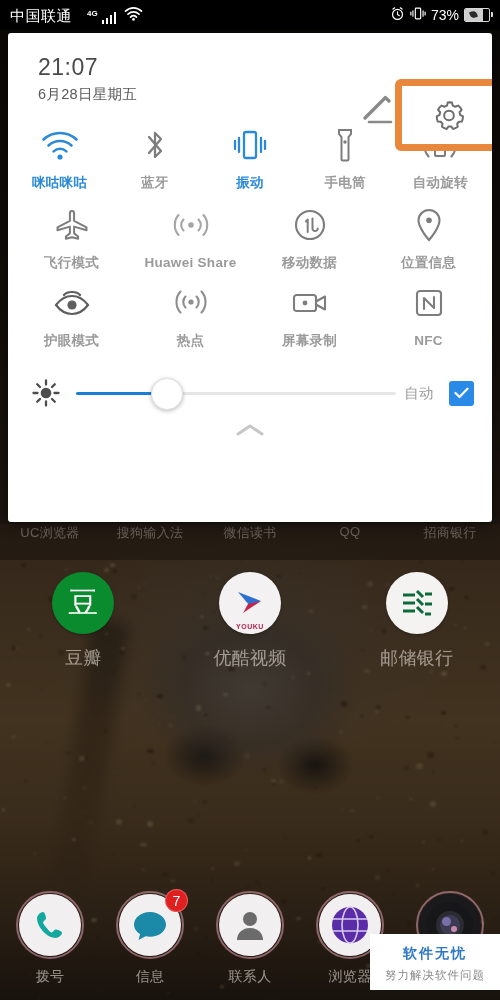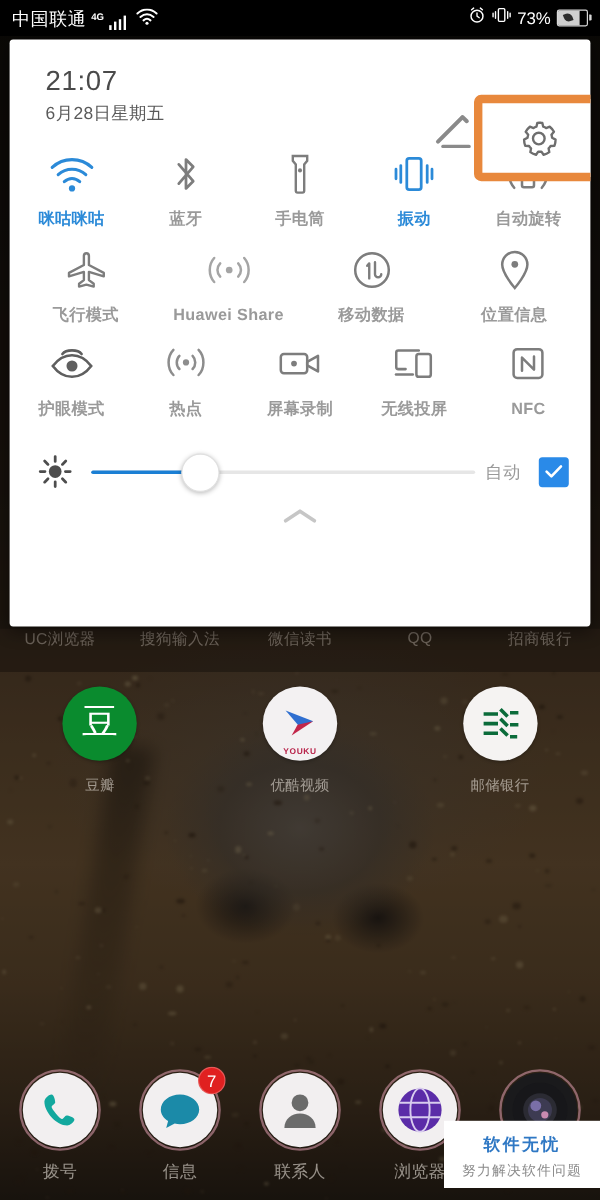--- a/index.html
+++ b/index.html
@@ -25,21 +25,21 @@
   .wall-speck{position:absolute;border-radius:50%;filter:blur(1.2px);}
   .wall-dark{position:absolute;inset:0;background:rgba(0,0,0,.46);}
   .wall-dark-top{position:absolute;left:0;right:0;top:0;height:560px;background:rgba(0,0,0,.30);}
 
   
   .statusbar{position:absolute;left:0;top:0;width:500px;height:30px;
     background:#000;display:flex;align-items:center;
     justify-content:space-between;padding:0 10px;box-sizing:border-box;z-index:40;}
   .sb-left{display:flex;align-items:flex-end;gap:3px;color:#fff;}
   .sb-carrier{font-size:15px;letter-spacing:.5px;line-height:16px;}
-  .sb-4g{font-size:8px;line-height:8px;position:relative;top:-6px;margin-left:1px;font-weight:bold;}
+  .sb-4g{font-size:8px;line-height:8px;position:relative;top:-6px;margin-left:12px;font-weight:bold;}
   .bars{display:flex;align-items:flex-end;gap:1.5px;height:13px;margin-left:1px;}
   .bars i{display:block;width:2.5px;background:#fff;}
   .bars i:nth-child(1){height:4px}.bars i:nth-child(2){height:6.5px}
   .bars i:nth-child(3){height:9px}.bars i:nth-child(4){height:12px}
   .sb-wifi{margin-left:5px;position:relative;top:1px;}
   .sb-right{display:flex;align-items:center;gap:5px;color:#fff;}
   .sb-batt-text{font-size:14px;letter-spacing:0;}
   .batt{width:24px;height:12px;border:1.5px solid #d8d8d8;border-radius:2px;position:relative;
     display:flex;align-items:center;}
   .batt:after{content:"";position:absolute;right:-4px;top:3px;width:2px;height:5px;background:#d8d8d8;border-radius:0 1px 1px 0;}
@@ -83,21 +83,21 @@
   .collapse{height:26px;display:flex;align-items:flex-start;justify-content:center;}
 
   
   .hidden-labels{position:absolute;left:0;top:524px;width:500px;display:flex;z-index:10;}
   .hidden-labels span{flex:1 1 0;text-align:center;font-size:13px;color:rgba(205,195,185,.42);
     letter-spacing:.3px;}
   .app-grid{position:absolute;left:0;top:572px;width:500px;display:flex;z-index:10;}
   .app{flex:1 1 0;display:flex;flex-direction:column;align-items:center;}
   .app-ico{width:62px;height:62px;border-radius:50%;position:relative;overflow:hidden;
     display:flex;align-items:center;justify-content:center;box-shadow:0 1px 3px rgba(0,0,0,.3);}
-  .app-lbl{margin-top:12px;font-size:12px;color:rgba(226,219,211,.62);letter-spacing:.3px;}
+  .app-lbl{margin-top:12px;font-size:18px;color:rgba(226,219,211,.62);letter-spacing:.3px;}
   .ring{position:absolute;inset:-3px;border:2.5px solid rgba(226,160,178,.55);border-radius:50%;}
 
   .dock{position:absolute;left:0;bottom:14px;width:500px;display:flex;z-index:10;}
   .dock-item{flex:1 1 0;display:flex;flex-direction:column;align-items:center;position:relative;}
   .dock-ico{width:62px;height:62px;border-radius:50%;position:relative;
     display:flex;align-items:center;justify-content:center;}
   .dock-lbl{margin-top:12px;font-size:14px;color:rgba(226,219,211,.62);letter-spacing:.3px;}
   .badge{position:absolute;right:-7px;top:-5px;min-width:23px;height:23px;border-radius:50%;
     background:#e02020;color:#fff;font-size:14px;display:flex;align-items:center;justify-content:center;
     border:1.5px solid rgba(255,255,255,.25);box-sizing:border-box;}
@@ -464,38 +464,38 @@
 
         <div class="tile">
           <div class="tile-ico">
             <svg width="26" height="36" viewBox="0 0 26 36">
               <path d="M7 10 L19 24 L13 30 V6 L19 12 L7 26" fill="none" stroke="#7d7d7d" stroke-width="2.3" stroke-linejoin="round" stroke-linecap="round"></path>
             </svg>
           </div>
           <div class="tile-lbl">蓝牙</div>
         </div>
 
+        <div class="tile on">
+          <div class="tile-ico">
+            <svg width="36" height="34" viewBox="0 0 36 34">
+              <rect x="12" y="4" width="12" height="26" rx="2" fill="none" stroke="#2b8ad8" stroke-width="2.3"></rect>
+              <path d="M7 10v14M3 13v8M29 10v14M33 13v8" stroke="#2b8ad8" stroke-width="2.3" stroke-linecap="round"></path>
+            </svg>
+          </div>
+          <div class="tile-lbl">振动</div>
+        </div>
+
         <div class="tile">
           <div class="tile-ico">
             <svg width="22" height="36" viewBox="0 0 22 36">
               <path d="M5 3h12v4l-2.5 3v22a1.5 1.5 0 0 1-1.5 1.5H9A1.5 1.5 0 0 1 7.5 32V10L5 7z" fill="none" stroke="#7d7d7d" stroke-width="2"></path>
               <circle cx="11" cy="15" r="1.7" fill="#7d7d7d"></circle>
             </svg>
           </div>
           <div class="tile-lbl">手电筒</div>
-        </div>
-
-        <div class="tile on">
-          <div class="tile-ico">
-            <svg width="36" height="34" viewBox="0 0 36 34">
-              <rect x="12" y="4" width="12" height="26" rx="2" fill="none" stroke="#2b8ad8" stroke-width="2.3"></rect>
-              <path d="M7 10v14M3 13v8M29 10v14M33 13v8" stroke="#2b8ad8" stroke-width="2.3" stroke-linecap="round"></path>
-            </svg>
-          </div>
-          <div class="tile-lbl">振动</div>
         </div>
 
         <div class="tile">
           <div class="tile-ico">
             <svg width="38" height="32" viewBox="0 0 38 32">
               <rect x="14" y="5" width="10" height="22" rx="1.6" fill="none" stroke="#7d7d7d" stroke-width="2.1"></rect>
               <path d="M7.5 4.5C4.5 8 3.2 12 3.2 16s1.3 8 4.3 11.5" fill="none" stroke="#7d7d7d" stroke-width="2.1" stroke-linecap="round"></path>
               <path d="M30.5 4.5c3 3.5 4.3 7.5 4.3 11.5s-1.3 8-4.3 11.5" fill="none" stroke="#7d7d7d" stroke-width="2.1" stroke-linecap="round"></path>
             </svg>
           </div>
@@ -578,30 +578,20 @@
           <div class="tile-ico">
             <svg width="38" height="26" viewBox="0 0 38 26">
               <rect x="3" y="5" width="22" height="16" rx="2.6" fill="none" stroke="#7d7d7d" stroke-width="2.1"></rect>
               <path d="M25 11.5 L34 6.5 v13 l-9-5z" fill="none" stroke="#7d7d7d" stroke-width="2.1" stroke-linejoin="round"></path>
               <circle cx="14" cy="13" r="2.4" fill="#7d7d7d"></circle>
             </svg>
           </div>
           <div class="tile-lbl">屏幕录制</div>
         </div>
 
-        <div class="tile">
-          <div class="tile-ico">
-            <svg width="36" height="30" viewBox="0 0 36 30">
-              <path d="M22 4H5a1.8 1.8 0 0 0-1.8 1.8v12A1.8 1.8 0 0 0 5 19.6h6" fill="none" stroke="#7d7d7d" stroke-width="2.1" stroke-linecap="round"></path>
-              <path d="M3 24h14" stroke="#7d7d7d" stroke-width="2.1" stroke-linecap="round"></path>
-              <rect x="20" y="7" width="12" height="19" rx="2" fill="none" stroke="#7d7d7d" stroke-width="2.1"></rect>
-            </svg>
-          </div>
-          <div class="tile-lbl">无线投屏</div>
-        </div>
 
         <div class="tile">
           <div class="tile-ico">
             <svg width="30" height="30" viewBox="0 0 30 30">
               <rect x="3" y="3" width="24" height="24" rx="3" fill="none" stroke="#7d7d7d" stroke-width="2.1"></rect>
               <path d="M10 21V10l10 10V9" fill="none" stroke="#7d7d7d" stroke-width="2.1" stroke-linejoin="round" stroke-linecap="round"></path>
             </svg>
           </div>
           <div class="tile-lbl">NFC</div>
         </div>

